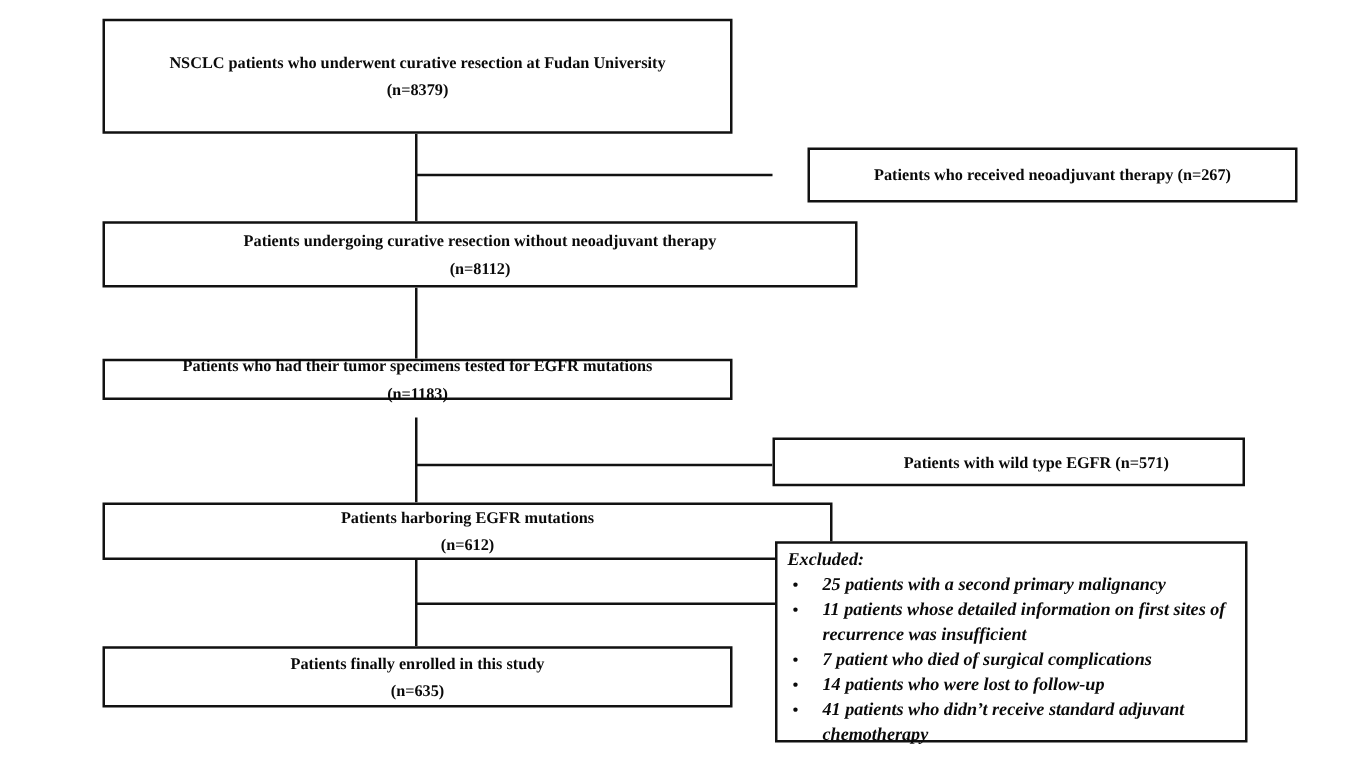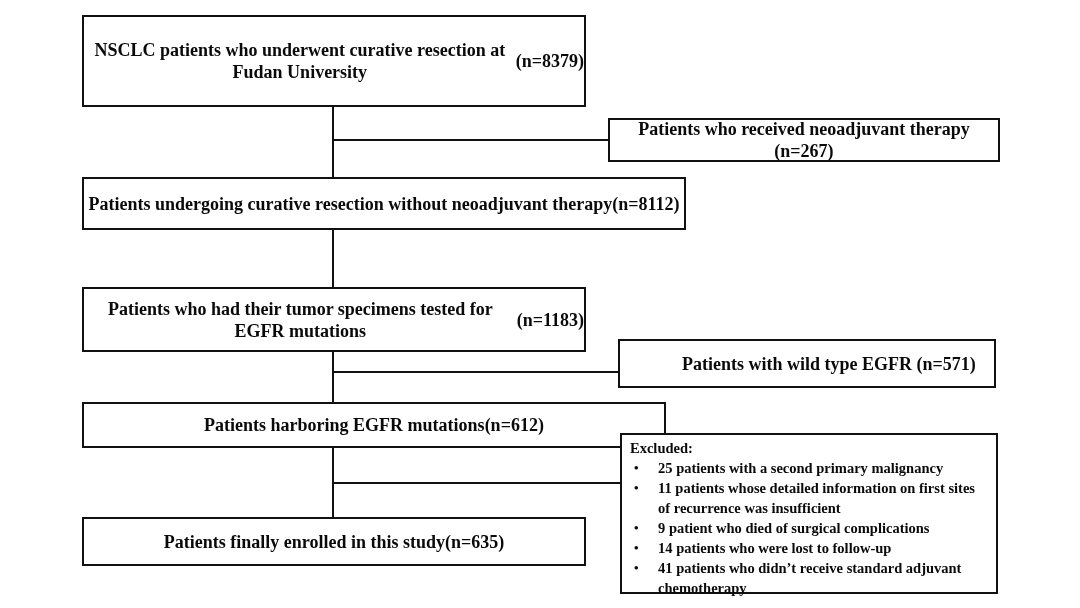--- a/index.html
+++ b/index.html
@@ -18,41 +18,42 @@
   }
   .box {
     position: absolute;
     border: 2px solid #111111;
     background: #ffffff;
     box-sizing: border-box;
     font-weight: bold;
   }
   .box.center {
     display: flex;
-    flex-direction: row;
+    flex-direction: column;
     align-items: center;
     justify-content: center;
     text-align: center;
-    font-size: 18px;
+    font-size: 13px;
     line-height: 22px;
   }
   
   .b-cohort      { left: 82px;  top: 15px;  width: 504px; height: 92px; }
   .b-noneo       { left: 82px;  top: 177px; width: 604px; height: 53px; }
-  .b-tested      { left: 82px;  top: 287px; width: 504px; height: 65px; }
+  .b-tested      { left: 82px;  top: 287px; width: 504px; height: 33px; }
   .b-mutated     { left: 82px;  top: 402px; width: 584px; height: 46px; }
   .b-enrolled    { left: 82px;  top: 517px; width: 504px; height: 49px; }
   
-  .b-neoadjuvant { left: 608px; top: 118px; width: 392px; height: 44px; }
-  .b-wildtype    { left: 618px; top: 339px; width: 378px; height: 49px; padding-left: 44px; }
+  .b-neoadjuvant { left: 646px; top: 118px; width: 392px; height: 44px; }
+  .b-wildtype    { left: 618px; top: 350px; width: 378px; height: 39px; padding-left: 44px; }
   .b-excluded {
     left: 620px; top: 433px; width: 378px; height: 161px;
     font-size: 14.5px;
     line-height: 20px;
     padding: 3px 6px 0 8px;
+    font-style: italic;
   }
   .b-excluded .hdr { font-weight: bold; }
   .b-excluded .item {
     display: flex;
     align-items: flex-start;
   }
   .b-excluded .bullet {
     width: 14px;
     flex: 0 0 14px;
     text-align: left;
@@ -135,21 +136,21 @@
     <div class="item">
       <span class="bullet">•</span>
       <span class="item-text">25 patients with a second primary malignancy</span>
     </div>
     <div class="item">
       <span class="bullet">•</span>
       <span class="item-text">11 patients whose detailed information on first sites of recurrence was insufficient</span>
     </div>
     <div class="item">
       <span class="bullet">•</span>
-      <span class="item-text">9 patient who died of surgical complications</span>
+      <span class="item-text">7 patient who died of surgical complications</span>
     </div>
     <div class="item">
       <span class="bullet">•</span>
       <span class="item-text">14 patients who were lost to follow-up</span>
     </div>
     <div class="item">
       <span class="bullet">•</span>
       <span class="item-text">41 patients who didn’t receive standard adjuvant chemotherapy</span>
     </div>
   </div>

